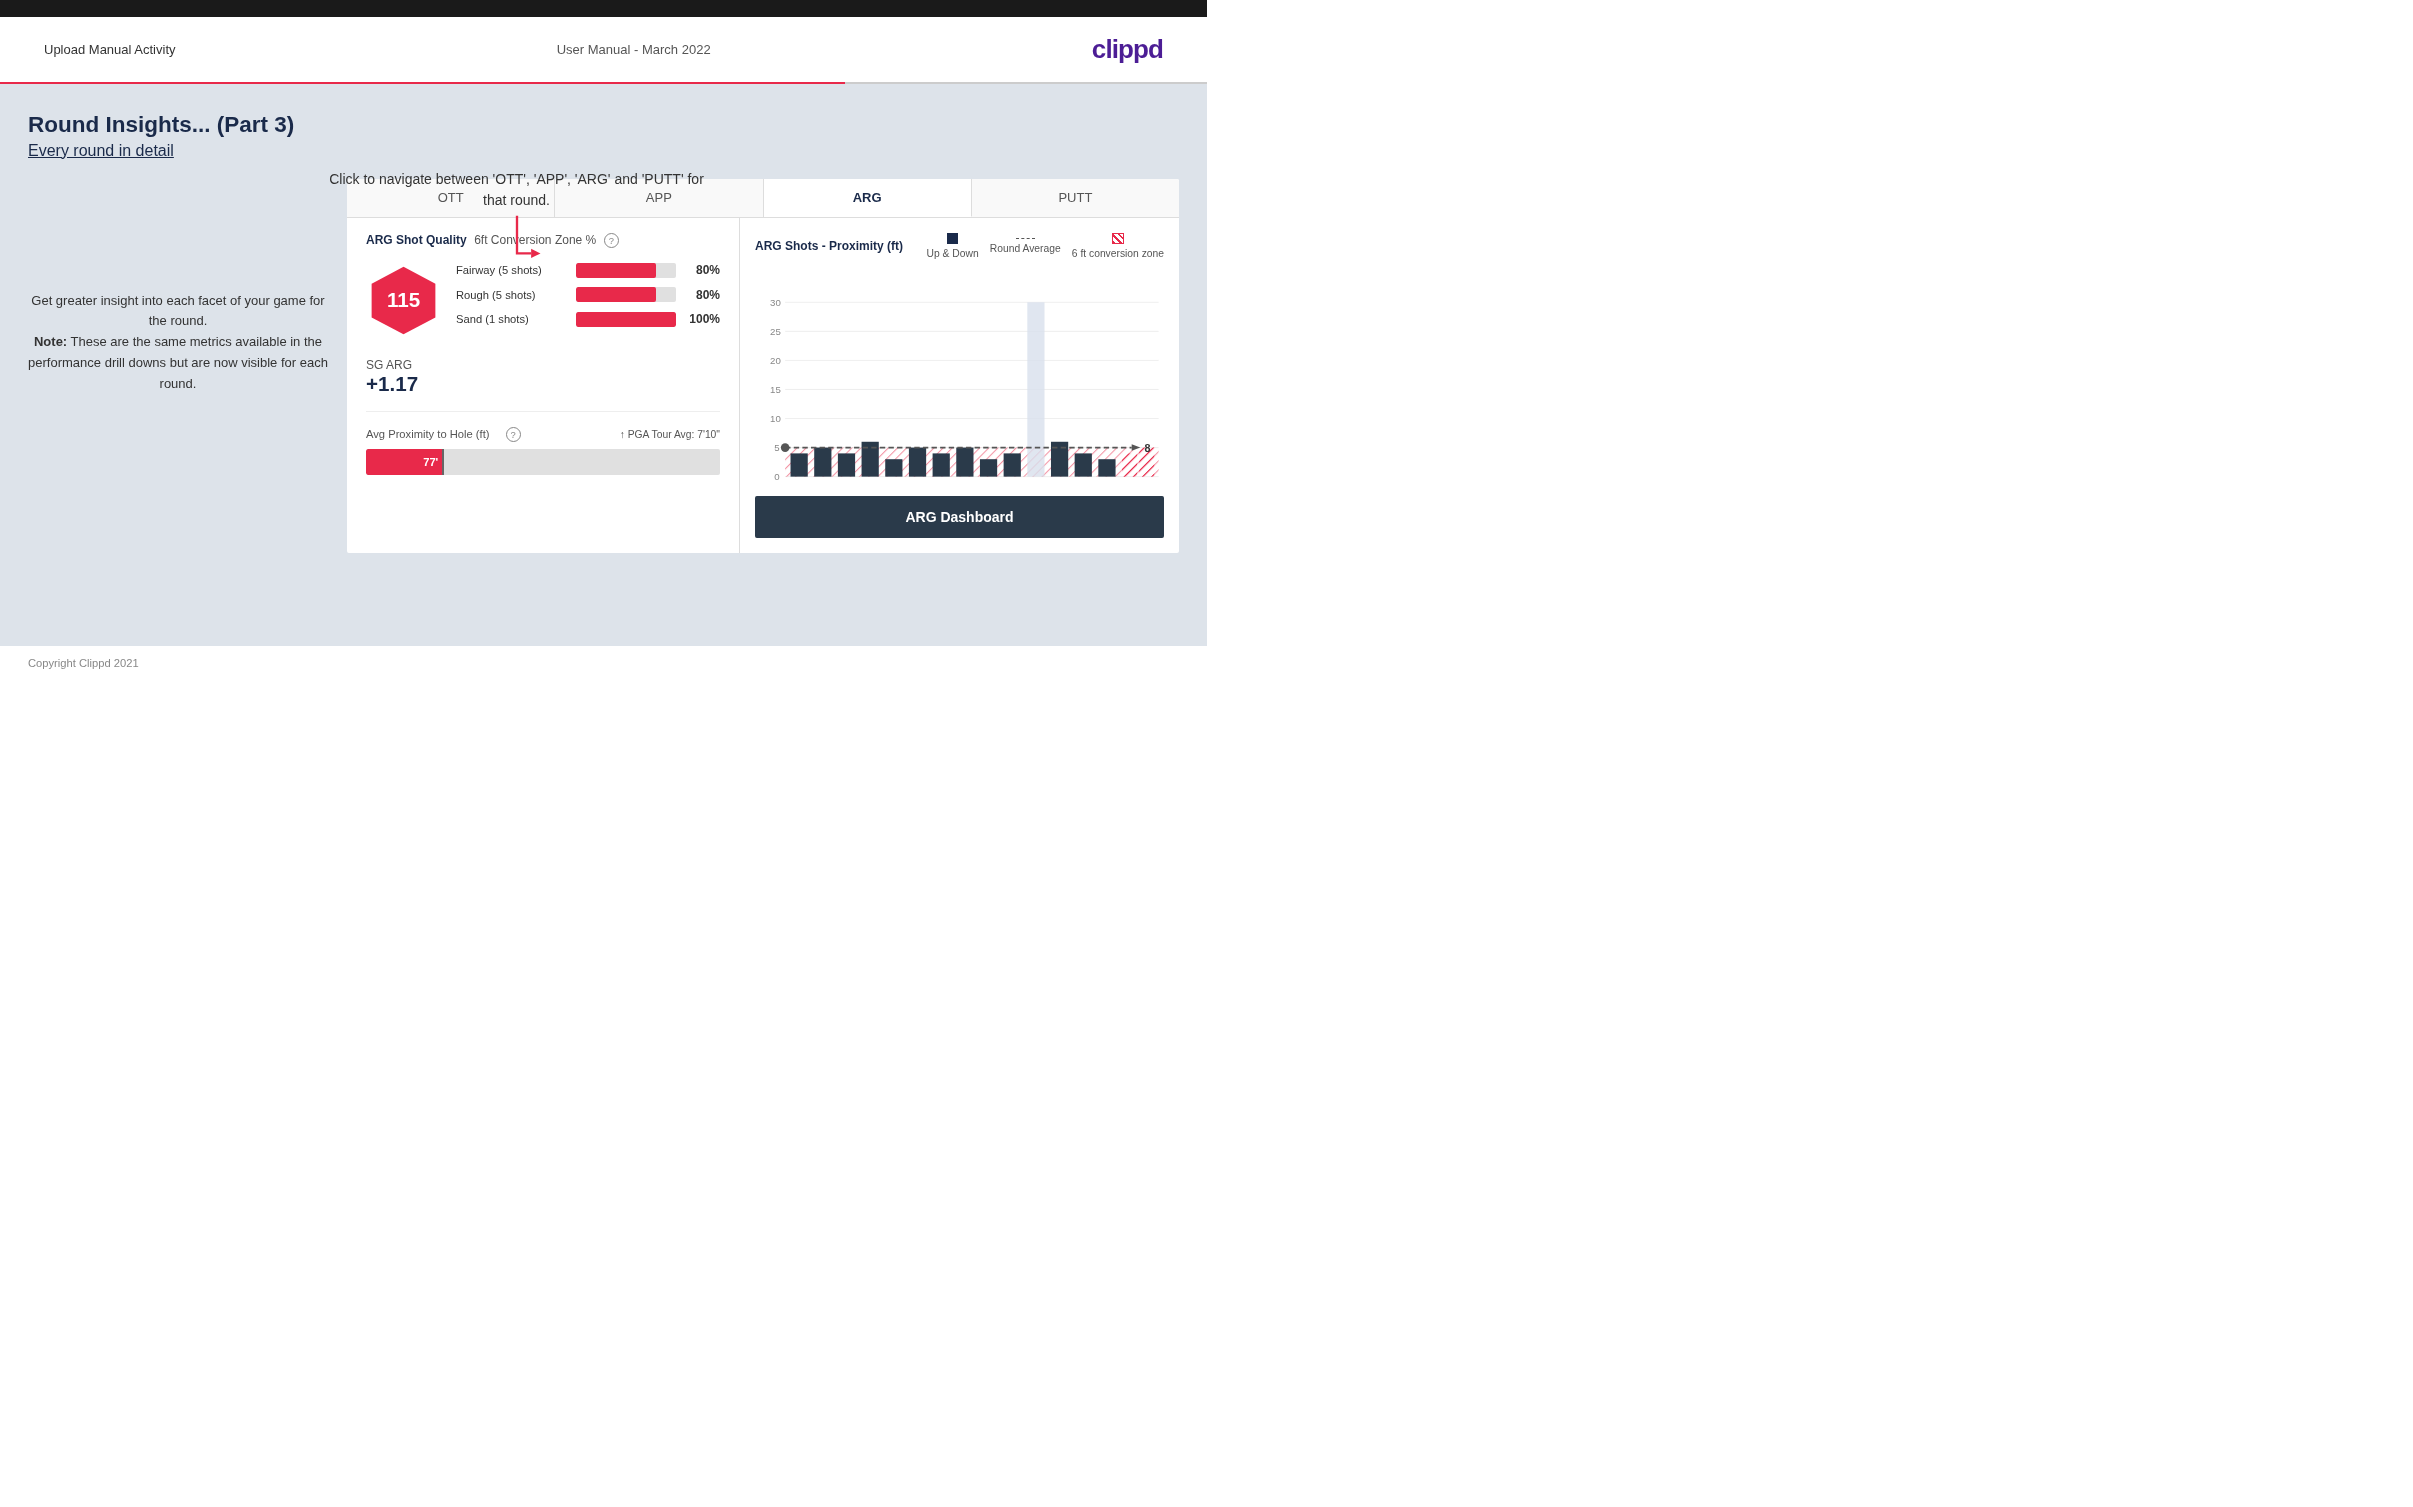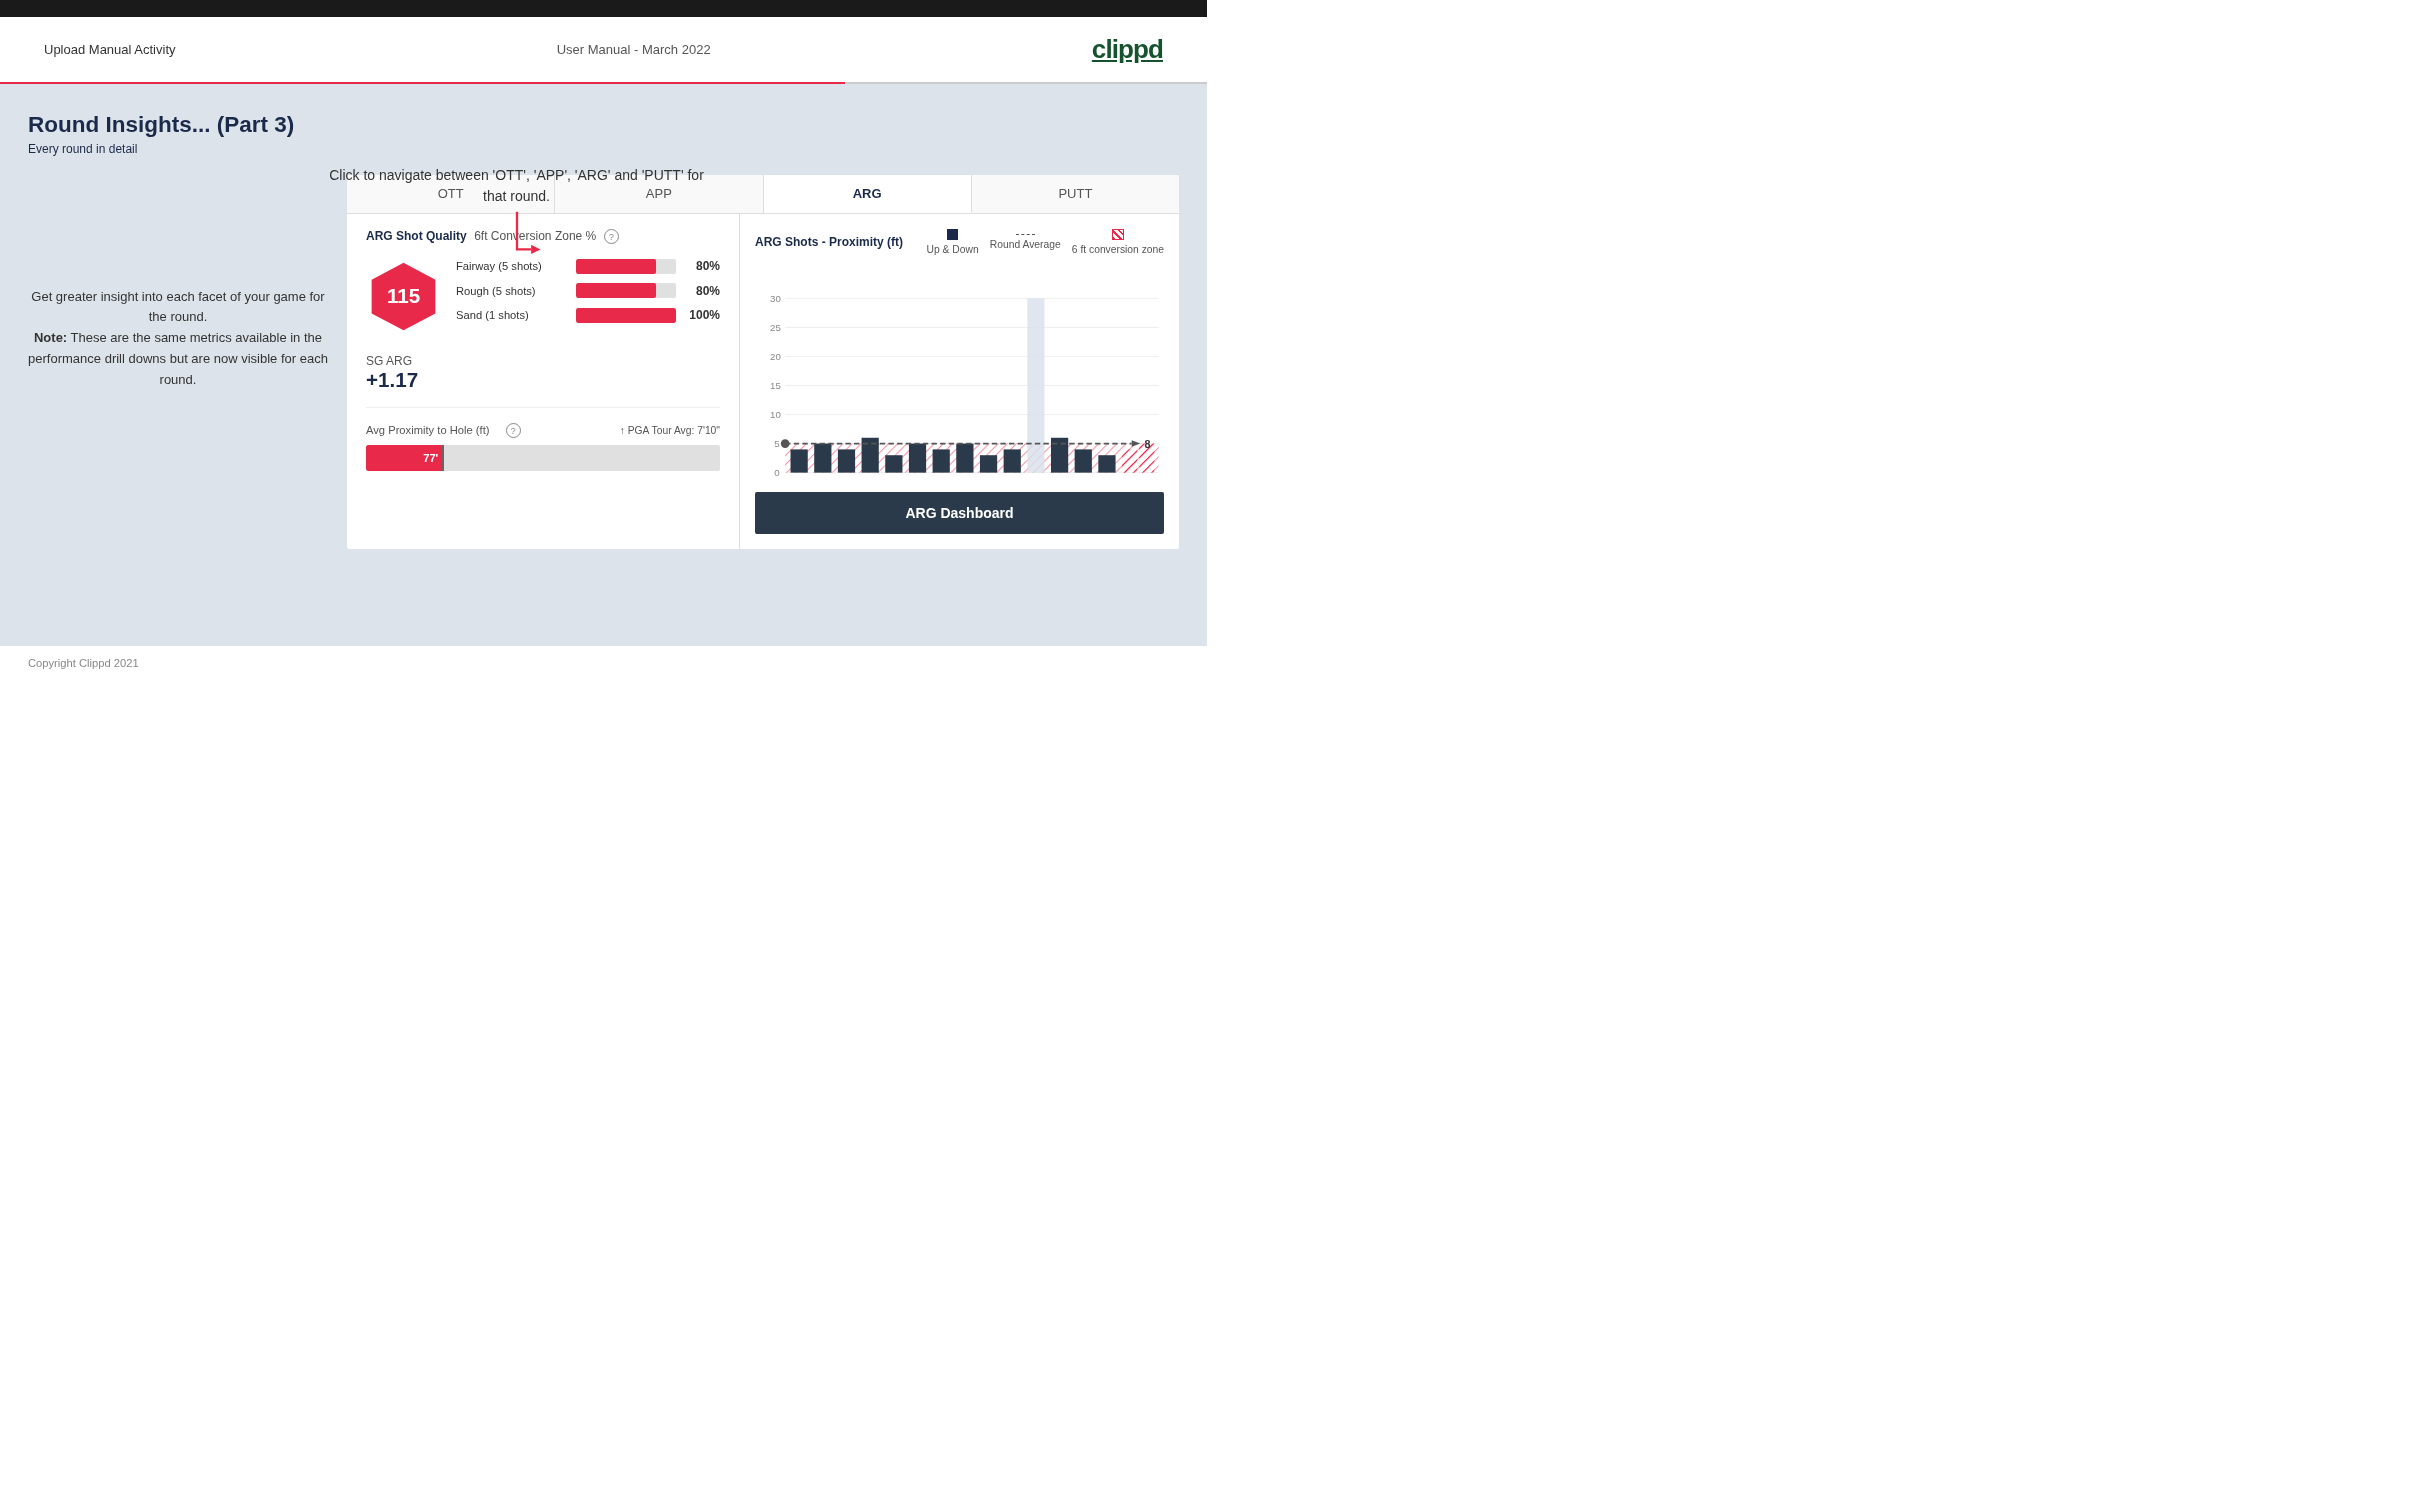--- a/index.html
+++ b/index.html
@@ -24,23 +24,22 @@
       font-size: 13px;
       color: #333;
     }
     .header-center {
       font-size: 13px;
       color: #555;
     }
     .header-logo {
       font-size: 26px;
       font-weight: 700;
-      color: #14532d;
+      color: #4c1d95;
       letter-spacing: -0.9px;
-      text-decoration: underline;
     }
 
     
     .header-divider {
       height: 1.9px;
       background: linear-gradient(to right, #e8294a 70%, #ccc 70%);
       margin: 0 0 0 0;
     }
 
     
@@ -50,23 +49,24 @@
       min-height: 562px;
     }
 
     .section-title {
       font-size: 22.5px;
       font-weight: 700;
       color: #1a2a4a;
       margin-bottom: 3.7px;
     }
     .section-subtitle {
-      font-size: 12px;
+      font-size: 16px;
       color: #1a2a4a;
       margin-bottom: 19px;
+      text-decoration: underline;
     }
 
     
     .content-layout {
       display: flex;
       gap: 19px;
       align-items: flex-start;
       position: relative;
     }
 

